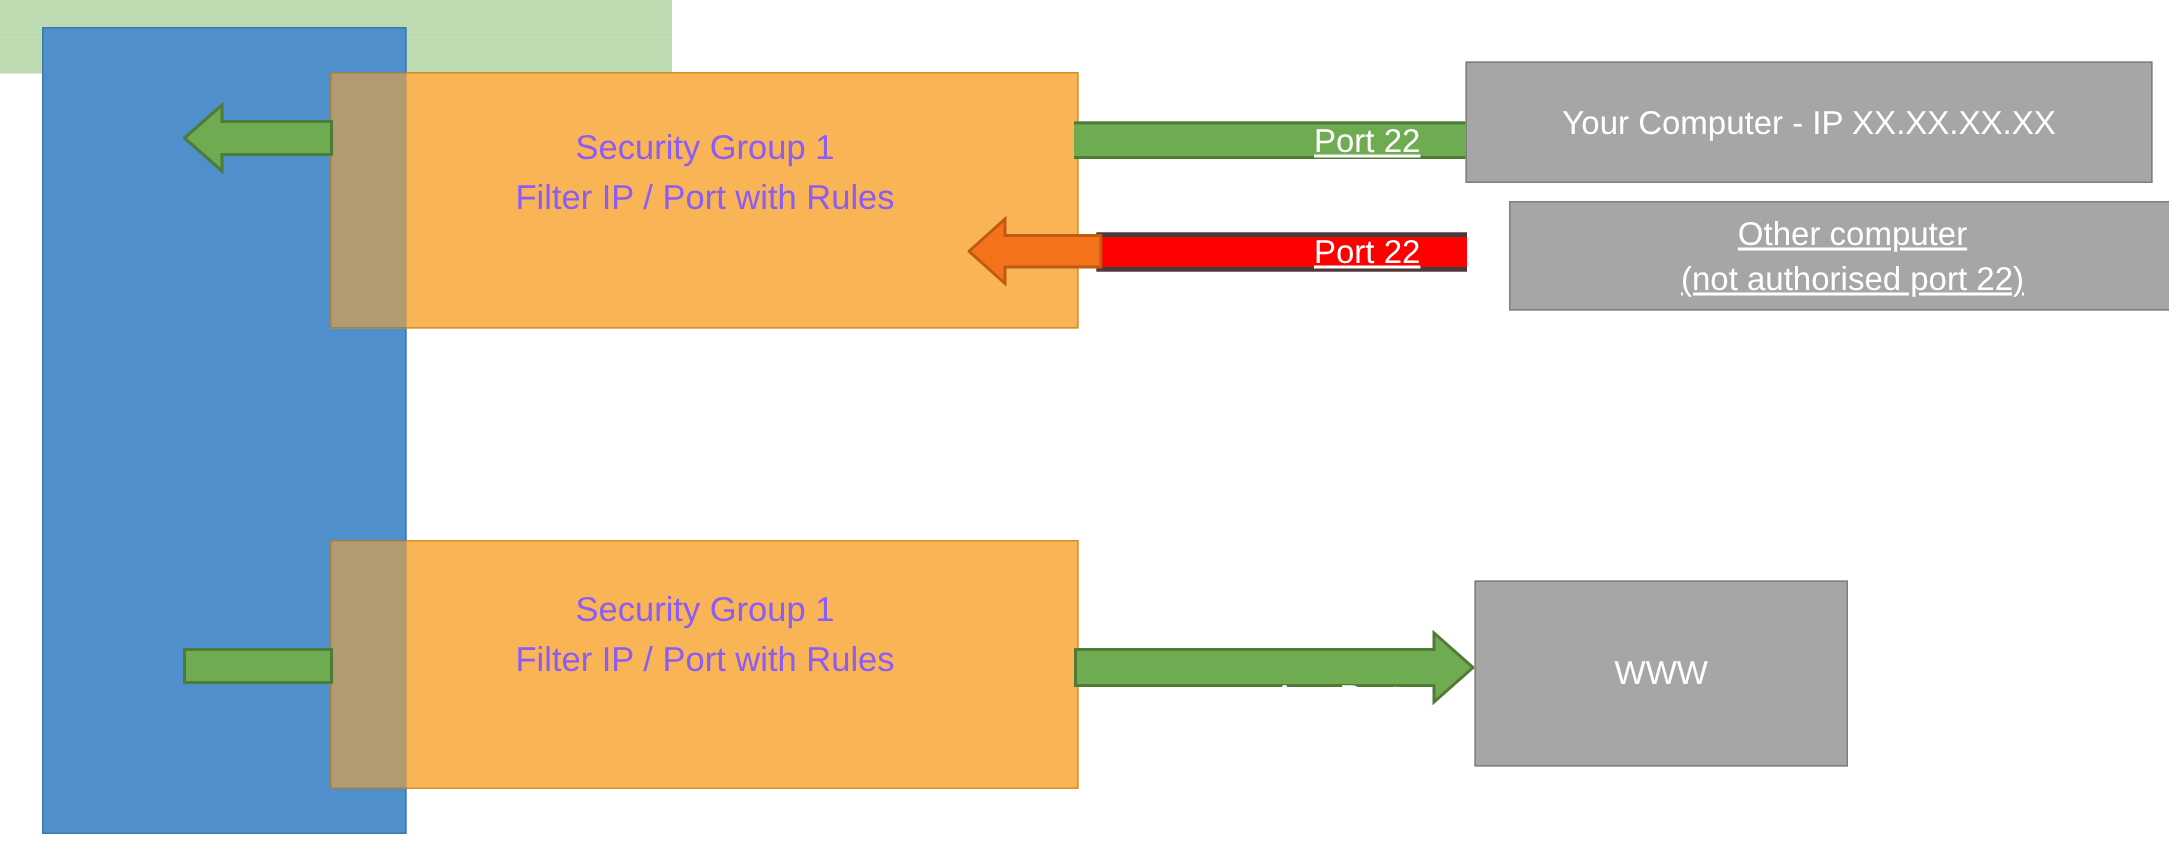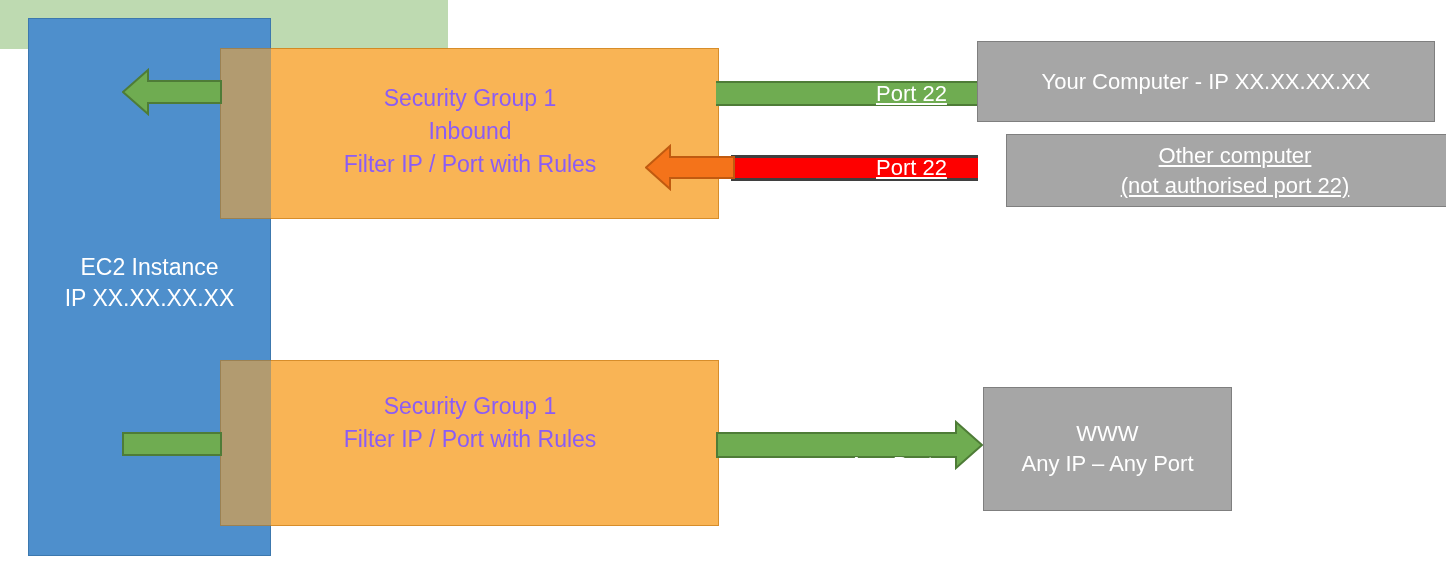--- a/index.html
+++ b/index.html
@@ -226,45 +226,40 @@
     height: 124px;
   }
   .gray-box div { pointer-events: none; }
 </style>
 </head>
 <body>
 
 <div id="canvas">
 
   <div class="box ec2-box"></div>
-  <div class="ec2-label">
-    <div>EC2 Instance</div>
-    <div>IP XX.XX.XX.XX</div>
-  </div>
 
   <div class="box sg-box sg-inbound"></div>
   <div class="overlap overlap-in"></div>
 
   <div class="box sg-box sg-outbound"></div>
   <div class="overlap overlap-out"></div>
 
   <div class="bar green-shaft green-bar-in"></div>
   <div class="green-cross-in"></div>
   <svg class="arrow-green-left" viewBox="0 0 100 48">
     <polygon points="1,24 26,2 26,13 99,13 99,35 26,35 26,46" fill="#6FAC51" stroke="#4E7C37" stroke-width="2" stroke-linejoin="miter"></polygon>
   </svg>
 
   <div class="bar red-shaft red-bar"></div>
   <svg class="arrow-orange-left" viewBox="0 0 90 47">
     <polygon points="1,23.5 25,2 25,13 89,13 89,34 25,34 25,45" fill="#F4731A" stroke="#C05A10" stroke-width="2" stroke-linejoin="miter"></polygon>
   </svg>
 
   <div class="sg-text sg-text-inbound">
     <div>Security Group 1</div>
-    <div>Inbound</div>
     <div>Filter IP / Port with Rules</div>
   </div>
 
   <div class="bar green-solid green-bar-out-left"></div>
   <div class="green-cross-out"></div>
   <svg class="arrow-green-right" viewBox="0 0 268 50">
     <polygon points="1,13 240,13 240,2 266,25 240,48 240,37 1,37" fill="#6FAC51" stroke="#4E7C37" stroke-width="2" stroke-linejoin="miter"></polygon>
   </svg>
 
   <div class="sg-text sg-text-outbound">
@@ -278,16 +273,15 @@
 
   <div class="box gray-box gray-yourpc">
     <div>Your Computer - IP XX.XX.XX.XX</div>
   </div>
   <div class="box gray-box gray-otherpc">
     <div>Other computer</div>
     <div>(not authorised port 22)</div>
   </div>
   <div class="box gray-box gray-www">
     <div>WWW</div>
-    <div>Any IP – Any Port</div>
   </div>
 
 </div>
 
 </body></html>

